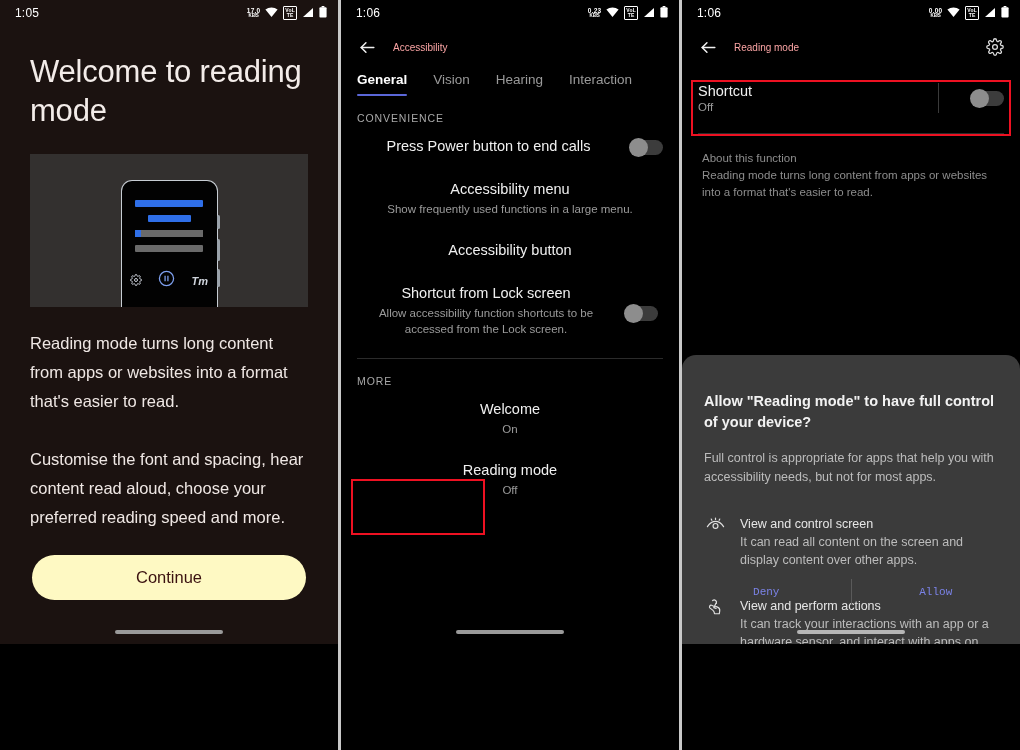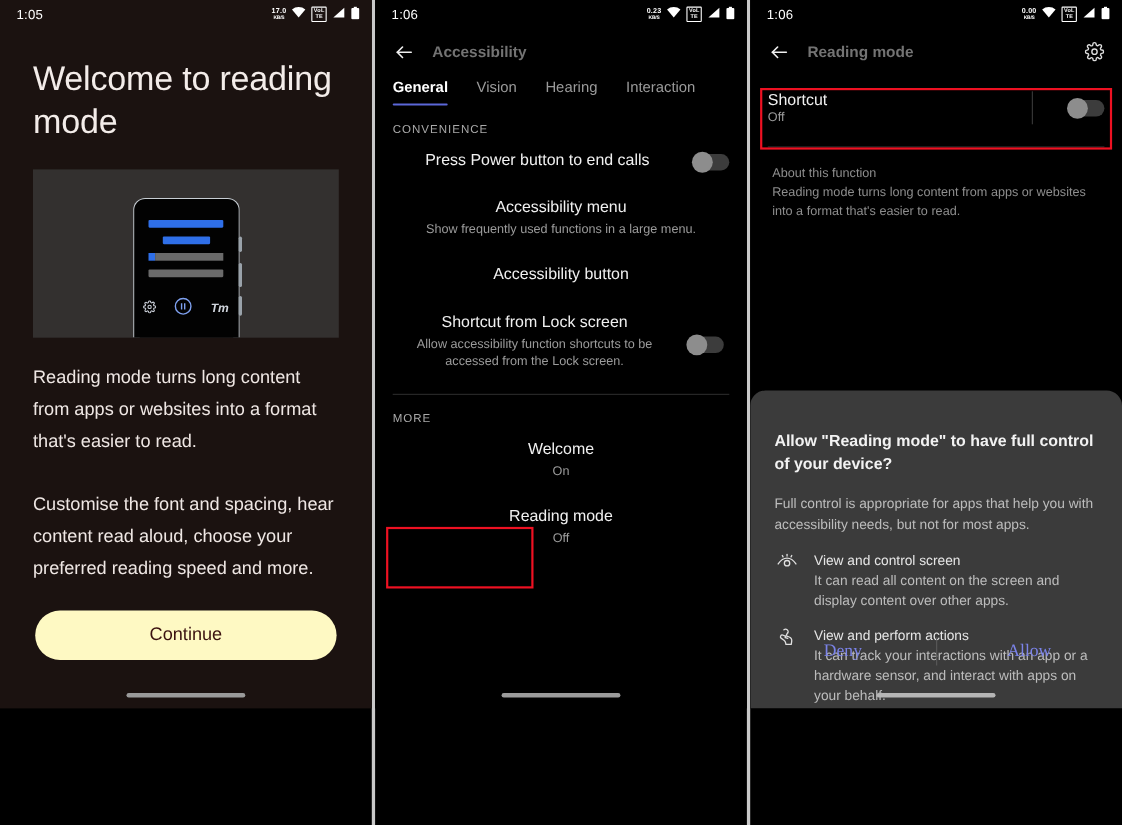--- a/index.html
+++ b/index.html
@@ -95,21 +95,21 @@
     color: #3b1210; font-size: 16.5px; border: none;
     font-family: "Liberation Sans", sans-serif; cursor: pointer;
   }
 
   
   .appbar {
     height: 42px; display: flex; align-items: center; padding: 0 14px;
     color: #ffffff; position: relative;
   }
   .appbar .back { width: 24px; height: 24px; display:flex; align-items:center; justify-content:center; cursor:pointer; }
-  .appbar .ttl { font-size: 14px; margin-left: 14px; font-weight: 700; color: #737373; }
+  .appbar .ttl { font-size: 10px; margin-left: 14px; font-weight: 400; color: #fca5a5; }
   .appbar .gear { margin-left: auto; width: 22px; height: 22px; display:flex; align-items:center; justify-content:center; cursor:pointer;}
 
   .tabs { display: flex; padding: 0 16px; margin-top: 4px; gap: 26px; }
   .tab {
     font-size: 13.5px; color: #9a9a9a; padding-bottom: 9px;
     position: relative; cursor: pointer;
   }
   .tab.active { color: #ffffff; font-weight: 700; }
   .tab.active::after {
     content: ""; position: absolute; left: 0; right: 0; bottom: 0;
@@ -146,30 +146,30 @@
   .about { padding: 16px 20px 0 20px; }
   .about .a-title { font-size: 11.5px; color: #8d8d8d; line-height: 17px; }
   .about .a-text { font-size: 11.5px; color: #8d8d8d; line-height: 17px; }
 
   .dialog {
     position: absolute; left: 0; right: 0; bottom: 0; top: 355px;
     background: #3b3b3b; border-radius: 14px 14px 0 0; padding: 36px 22px 0 22px;
   }
   .dlg-title { font-size: 14.5px; color: #f2f2f2; font-weight: 700; line-height: 21px; }
   .dlg-sub { font-size: 12.5px; color: #bcbcbc; line-height: 19px; margin-top: 16px; }
-  .perm { display: flex; gap: 14px; margin-top: 14px; }
+  .perm { display: flex; gap: 14px; margin-top: 28px; }
   .perm .picon { width: 22px; flex: 0 0 22px; display:flex; align-items:flex-start; justify-content:center; padding-top:1px; }
   .perm .p-title { font-size: 12.5px; color: #e6e6e6; line-height: 18px; }
   .perm .p-text { font-size: 12.5px; color: #bcbcbc; line-height: 18px; }
   .dlg-actions {
     position: absolute; left: 0; right: 0; bottom: 24px; height: 56px;
     display: flex; align-items: center;
   }
   .dlg-actions .half { flex: 1; display:flex; align-items:center; justify-content:center; }
-  .dlg-actions .btn { color: #7b83e8; font-size: 16px; background: none; border: none; cursor: pointer; font-family:Liberation Serif, serif; padding: 8px 16px;}
+  .dlg-actions .btn { color: #7b83e8; font-size: 11px; background: none; border: none; cursor: pointer; font-family:Liberation Mono, monospace; padding: 8px 16px;}
   .dlg-actions .vline { width: 1px; height: 26px; background: #5a5a5a; }
   .dialog .navbar .pill { background: #b6b6b6; }
 </style>
 </head>
 <body>
 
 <div class="screens">
 
   <div class="panel panel-1">
     <div class="statusbar">

